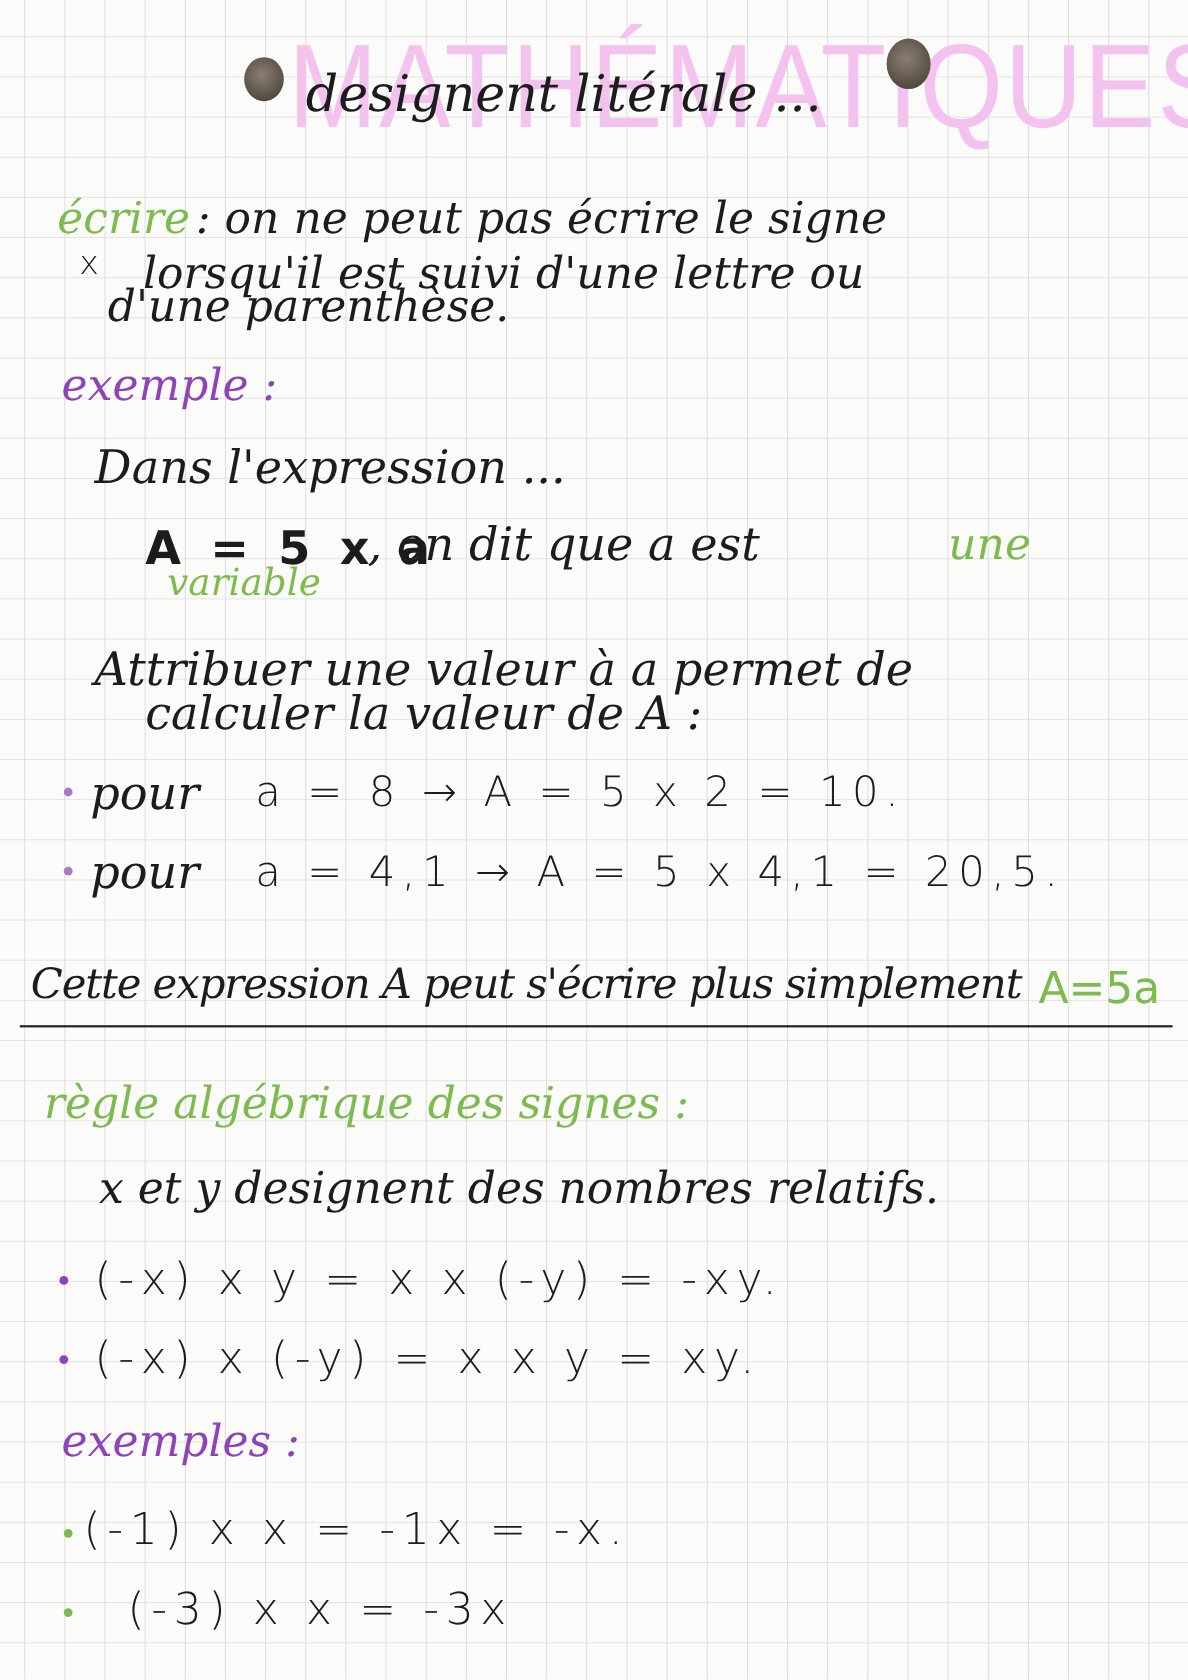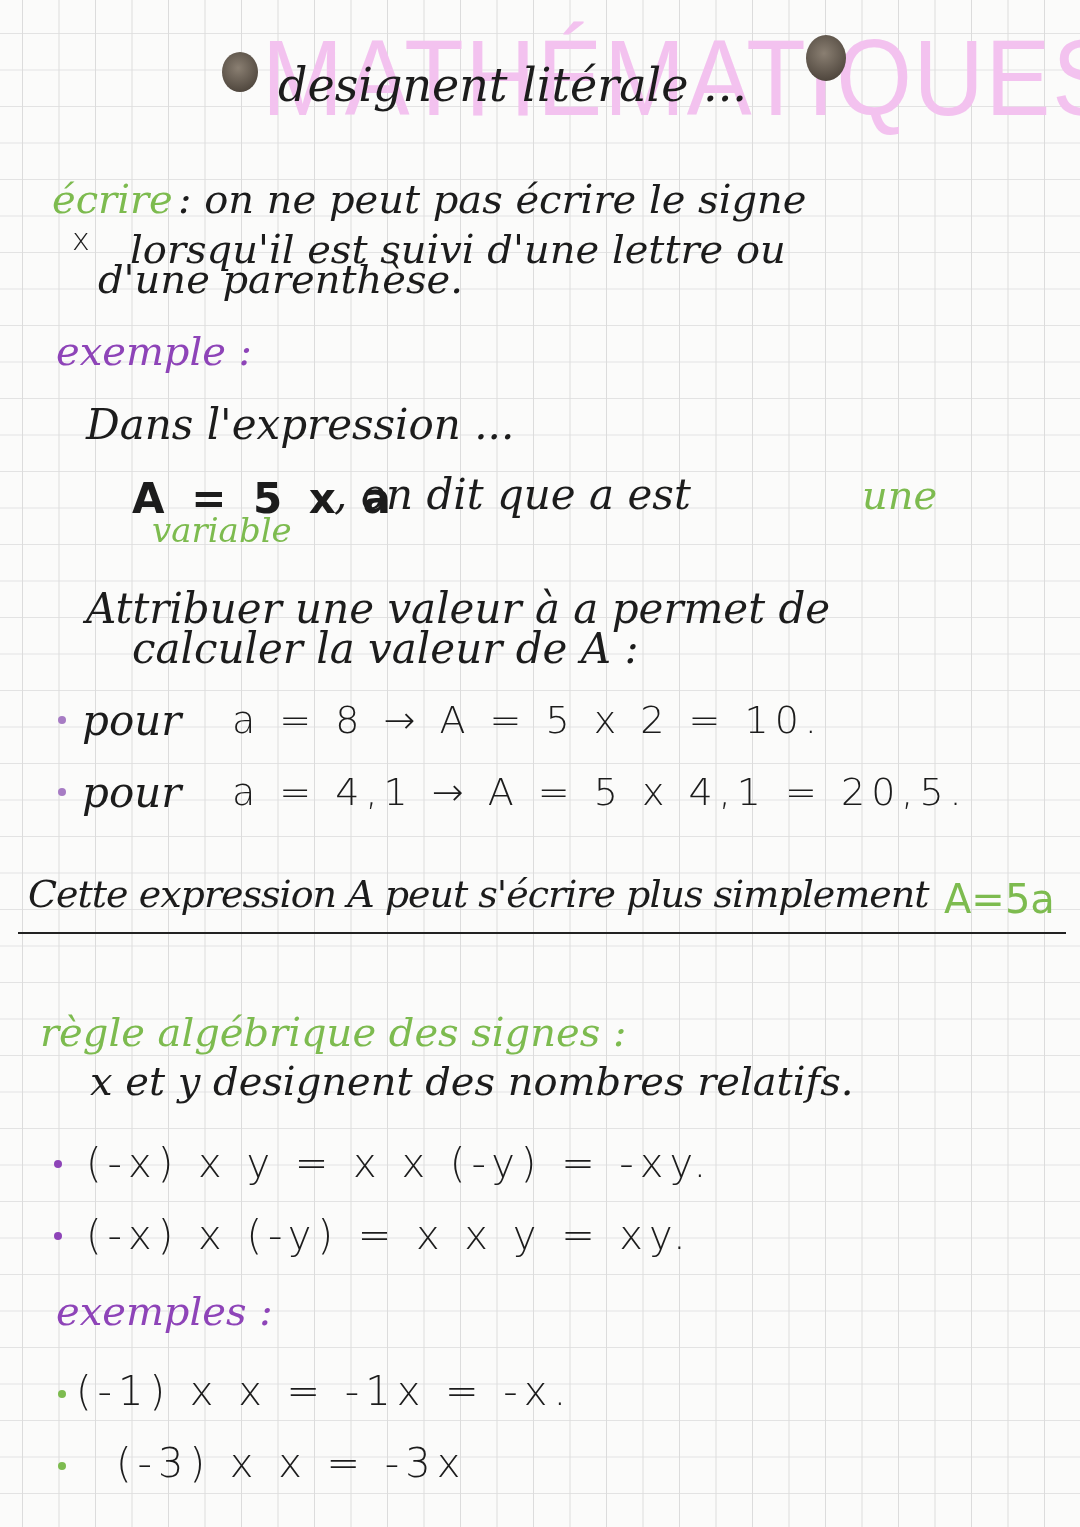--- a/index.html
+++ b/index.html
@@ -52,21 +52,21 @@
 <div class="abs math" style="left:232px; top:698px; font-size:38px;">a = 8  → A = 5 x 2 = 10.</div>
 
 <div class="bullet" style="left:58px; top:788px; background:#a77cc4;"></div>
 <div class="abs hand" style="left:82px; top:768px; font-size:42px;">pour</div>
 <div class="abs math" style="left:232px; top:770px; font-size:38px;">a = 4,1 → A = 5 x 4,1 = 20,5.</div>
 
 <div class="abs hand" style="left:28px; top:872px; font-size:38px; letter-spacing:-1px;">Cette expression A peut s'écrire plus simplement</div>
 <div class="abs green" style="left:944px; top:876px; font-size:40px;">A=5a</div>
 <div class="underline"></div>
 
-<div class="abs hand green" style="left:40px; top:980px; font-size:40px;margin-top:29px;">règle algébrique des signes :</div>
+<div class="abs hand green" style="left:40px; top:980px; font-size:40px;">règle algébrique des signes :</div>
 <div class="abs hand" style="left:90px; top:1058px; font-size:40px;">x et y designent des nombres relatifs.</div>
 
 <div class="bullet" style="left:54px; top:1160px; background:#8e44b8;"></div>
 <div class="abs math" style="left:86px; top:1140px; font-size:40px;">(-x) x y = x x (-y) = -xy.</div>
 
 <div class="bullet" style="left:54px; top:1232px; background:#8e44b8;"></div>
 <div class="abs math" style="left:86px; top:1212px; font-size:40px;">(-x) x (-y) = x x y = xy.</div>
 
 <div class="abs hand purple" style="left:56px; top:1288px; font-size:40px;">exemples :</div>
 

